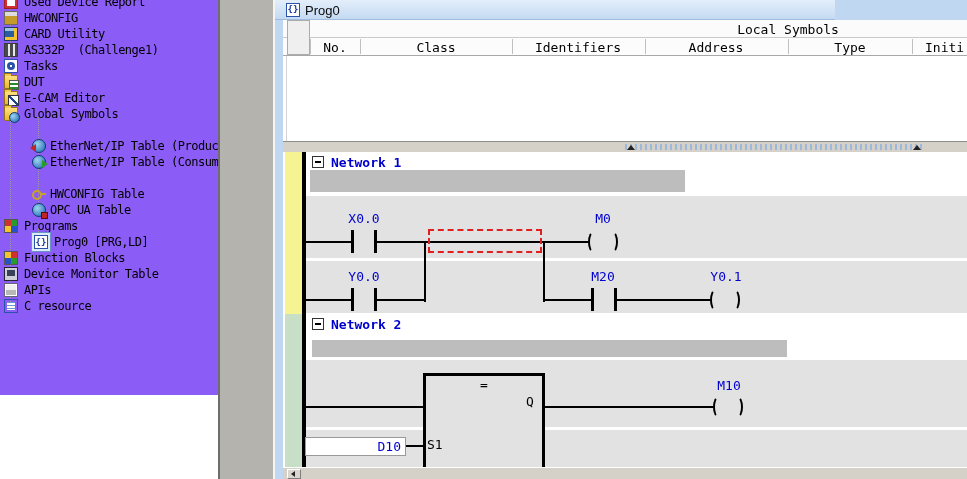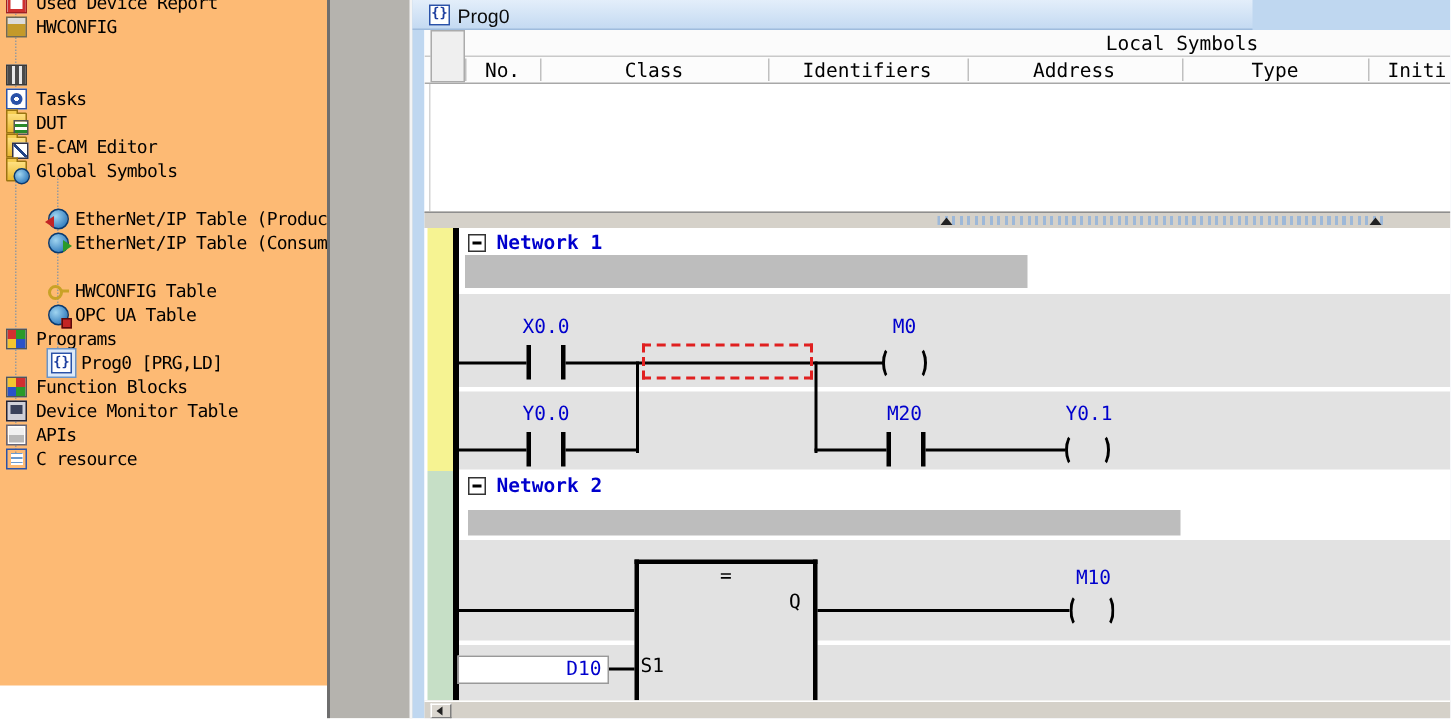--- a/index.html
+++ b/index.html
@@ -1,19 +1,19 @@
 <!DOCTYPE html>
 <html style="--accent-blue: #0000cd; --titlebar-top: #e3eefa; --titlebar-bottom: #c4daf2; --window-frame: #bfd7f0; --mdi-background: #b5b3ae; --network1-margin: #f6f392; --network2-margin: #c6dfc6; --comment-bar: #bdbdbd; --cell-background: #e2e2e2; --selection-red: #e02020; --chrome-gray: #d5d1c9;"><head>
 <meta charset="utf-8">
 <style>
   html,body{margin:0;padding:0;background:#fff;}
   #root{position:relative;width:967px;height:479px;overflow:hidden;background:#fff;
         font-family:"DejaVu Sans Mono",monospace;}
   
-  .tree{position:absolute;left:0;top:0;width:218px;height:457px;background:#fdba74;overflow:hidden;}
+  .tree{position:absolute;left:0;top:0;width:218px;height:395px;background:#8b5cf6;overflow:hidden;}
   .vline{position:absolute;width:0;border-left:1px dotted #9a9a9a;z-index:0;}
   .trow{position:absolute;left:0;width:218px;height:16px;z-index:1;cursor:default;}
   .ticon{position:absolute;top:1px;width:14px;height:14px;box-sizing:border-box;}
   .tlabel{position:absolute;top:1px;font:12px "DejaVu Sans Mono",monospace;letter-spacing:-0.5px;
           color:#000;white-space:pre;}
   .lv0 .ticon{left:4px}.lv0 .tlabel{left:24px}
   .lv1 .ticon{left:32px}.lv1 .tlabel{left:50px}
   
   .i-report{background:#fff;border:1px solid #a02020;box-shadow:inset 0 0 0 2px #cf3030;}
   .i-hwconfig{background:linear-gradient(180deg,#dcdcdc 35%,#c49a2a 35%);border:1px solid #6f6a55;}
@@ -122,22 +122,27 @@
     <div class="vline" style="left:38px;top:228px;height:14px"></div>
 
     <div class="trow lv0" style="top:-6px">
       <span class="ticon i-report"></span>
       <span class="tlabel">Used Device Report</span>
       </div>
     <div class="trow lv0" style="top:10px">
       <span class="ticon i-hwconfig"></span>
       <span class="tlabel">HWCONFIG</span>
       </div>
+    <div class="trow lv0" style="top:26px">
+      <span class="ticon i-card"></span>
+      <span class="tlabel">CARD Utility</span>
+      </div>
     <div class="trow lv0" style="top:42px">
       <span class="ticon i-plc"></span>
+      <span class="tlabel">AS332P  (Challenge1)</span>
       </div>
     <div class="trow lv0" style="top:58px">
       <span class="ticon i-tasks"></span>
       <span class="tlabel">Tasks</span>
       </div>
     <div class="trow lv0" style="top:74px">
       <span class="ticon fold i-dut"></span>
       <span class="tlabel">DUT</span>
       </div>
     <div class="trow lv0" style="top:90px">

